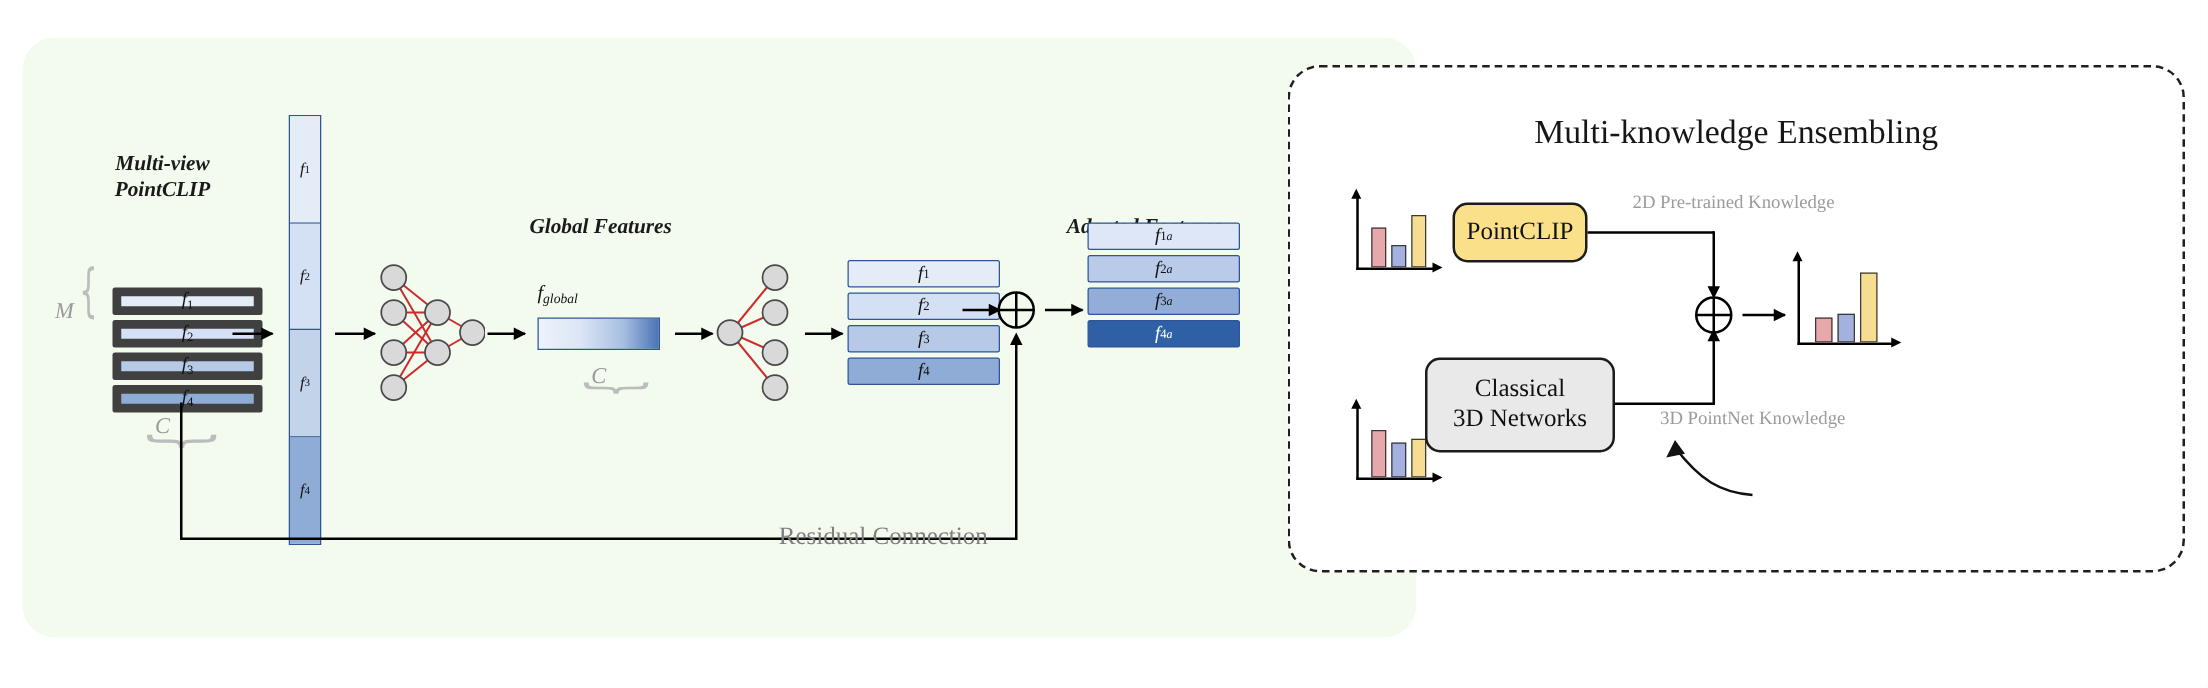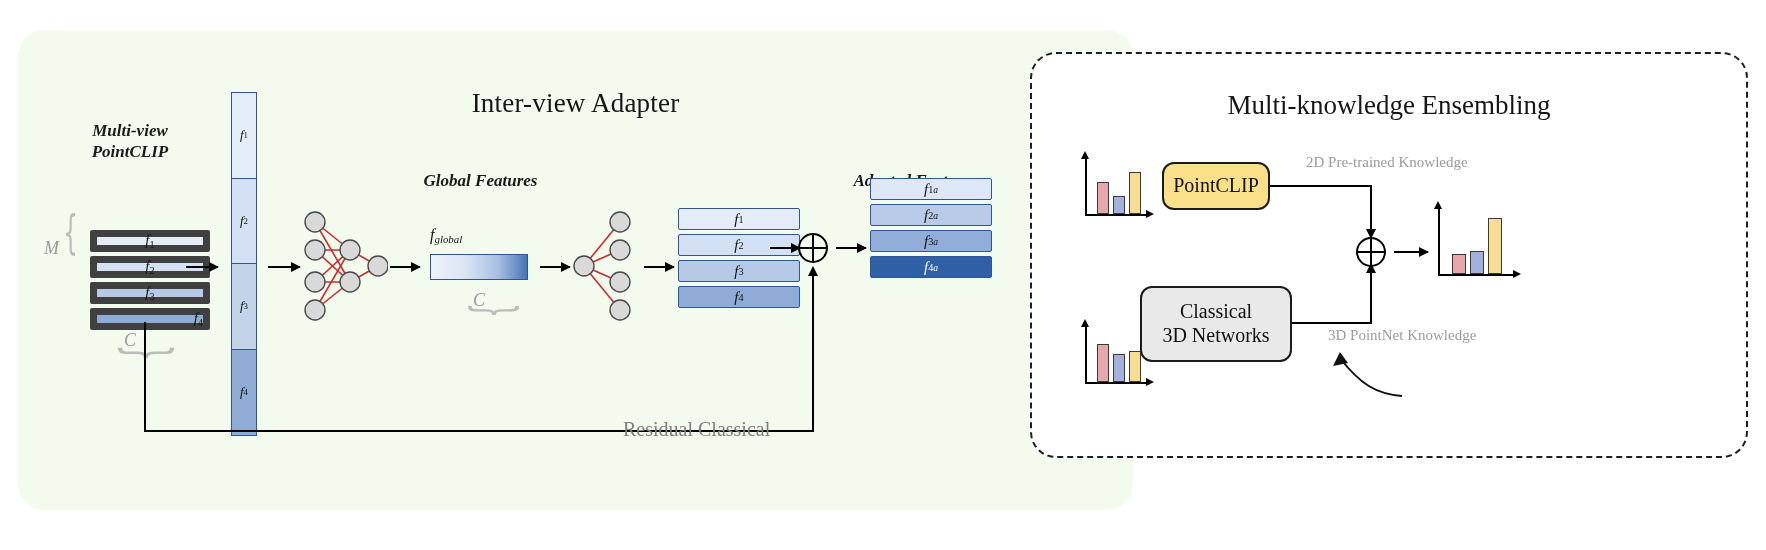--- a/index.html
+++ b/index.html
@@ -59,21 +59,21 @@
     margin-bottom: 4px;
     border: 7px solid #404040;
     border-radius: 2px;
     display: flex;
     align-items: center;
     justify-content: center;
     font-size: 15px;
     color: #111;
     box-sizing: border-box;
   }
-  .mv-row:last-child { margin-bottom: 0; justify-content: flex-end; }
+  .mv-row:last-child { margin-bottom: 0; }
 
   .brace-v {
     position: absolute;
     font-size: 46px;
     color: #bcbcbc;
     font-family: "DejaVu Sans", sans-serif;
     transform: scaleX(.5);
   }
   .dim-letter {
     position: absolute;
@@ -286,21 +286,20 @@
     box-sizing: border-box;
   }
 </style>
 </head>
 <body>
 
 <div id="page">
 
   <div id="adapter-panel" style="background: rgb(242, 251, 238);">
 
-    <div id="adapter-title">Inter-view Adapter</div>
 
     <div class="section-label" style="left:22px; top:90px; width:180px;">Multi-view
 PointCLIP</div>
 
     <div class="brace-v" style="left:38px; top:175px;">{</div>
     <div class="dim-letter" style="left:26px; top:208px;">M</div>
 
     <div id="mv-stack">
       <div class="mv-row" style="background: rgb(228, 236, 248);">
         <span><span class="ital">f</span><span class="sub">1</span></span>
@@ -446,21 +445,21 @@
           <span class="ital">f</span>
           <span class="sub">4</span>
           <span class="sup ital">a</span>
         </div>
     </div>
 
     <div class="line-v" style="left:126px; top:292px; height:110px;"></div>
     <div class="line-h" style="left:126px; top:400px; width:669px;"></div>
     <div class="arrow-up" style="left:794px; top:245px; height:157px;"></div>
 
-    <div id="residual-label">Residual Classical</div>
+    <div id="residual-label">Residual Connection</div>
   </div>
 
   <div id="ensemble-panel">
 
     <div id="ensemble-title">Multi-knowledge Ensembling</div>
 
     <div class="mini-chart" id="chart-pointclip" style="left:53px; top:102px; width:64px; height:60px;">
       <div class="axis-v" style="height:58px;"></div>
       <div class="axis-h" style="width:62px;"></div>
       <div class="bar" style="left:12px; width:12px; height:32px; background:#e7a8ab;"></div>

